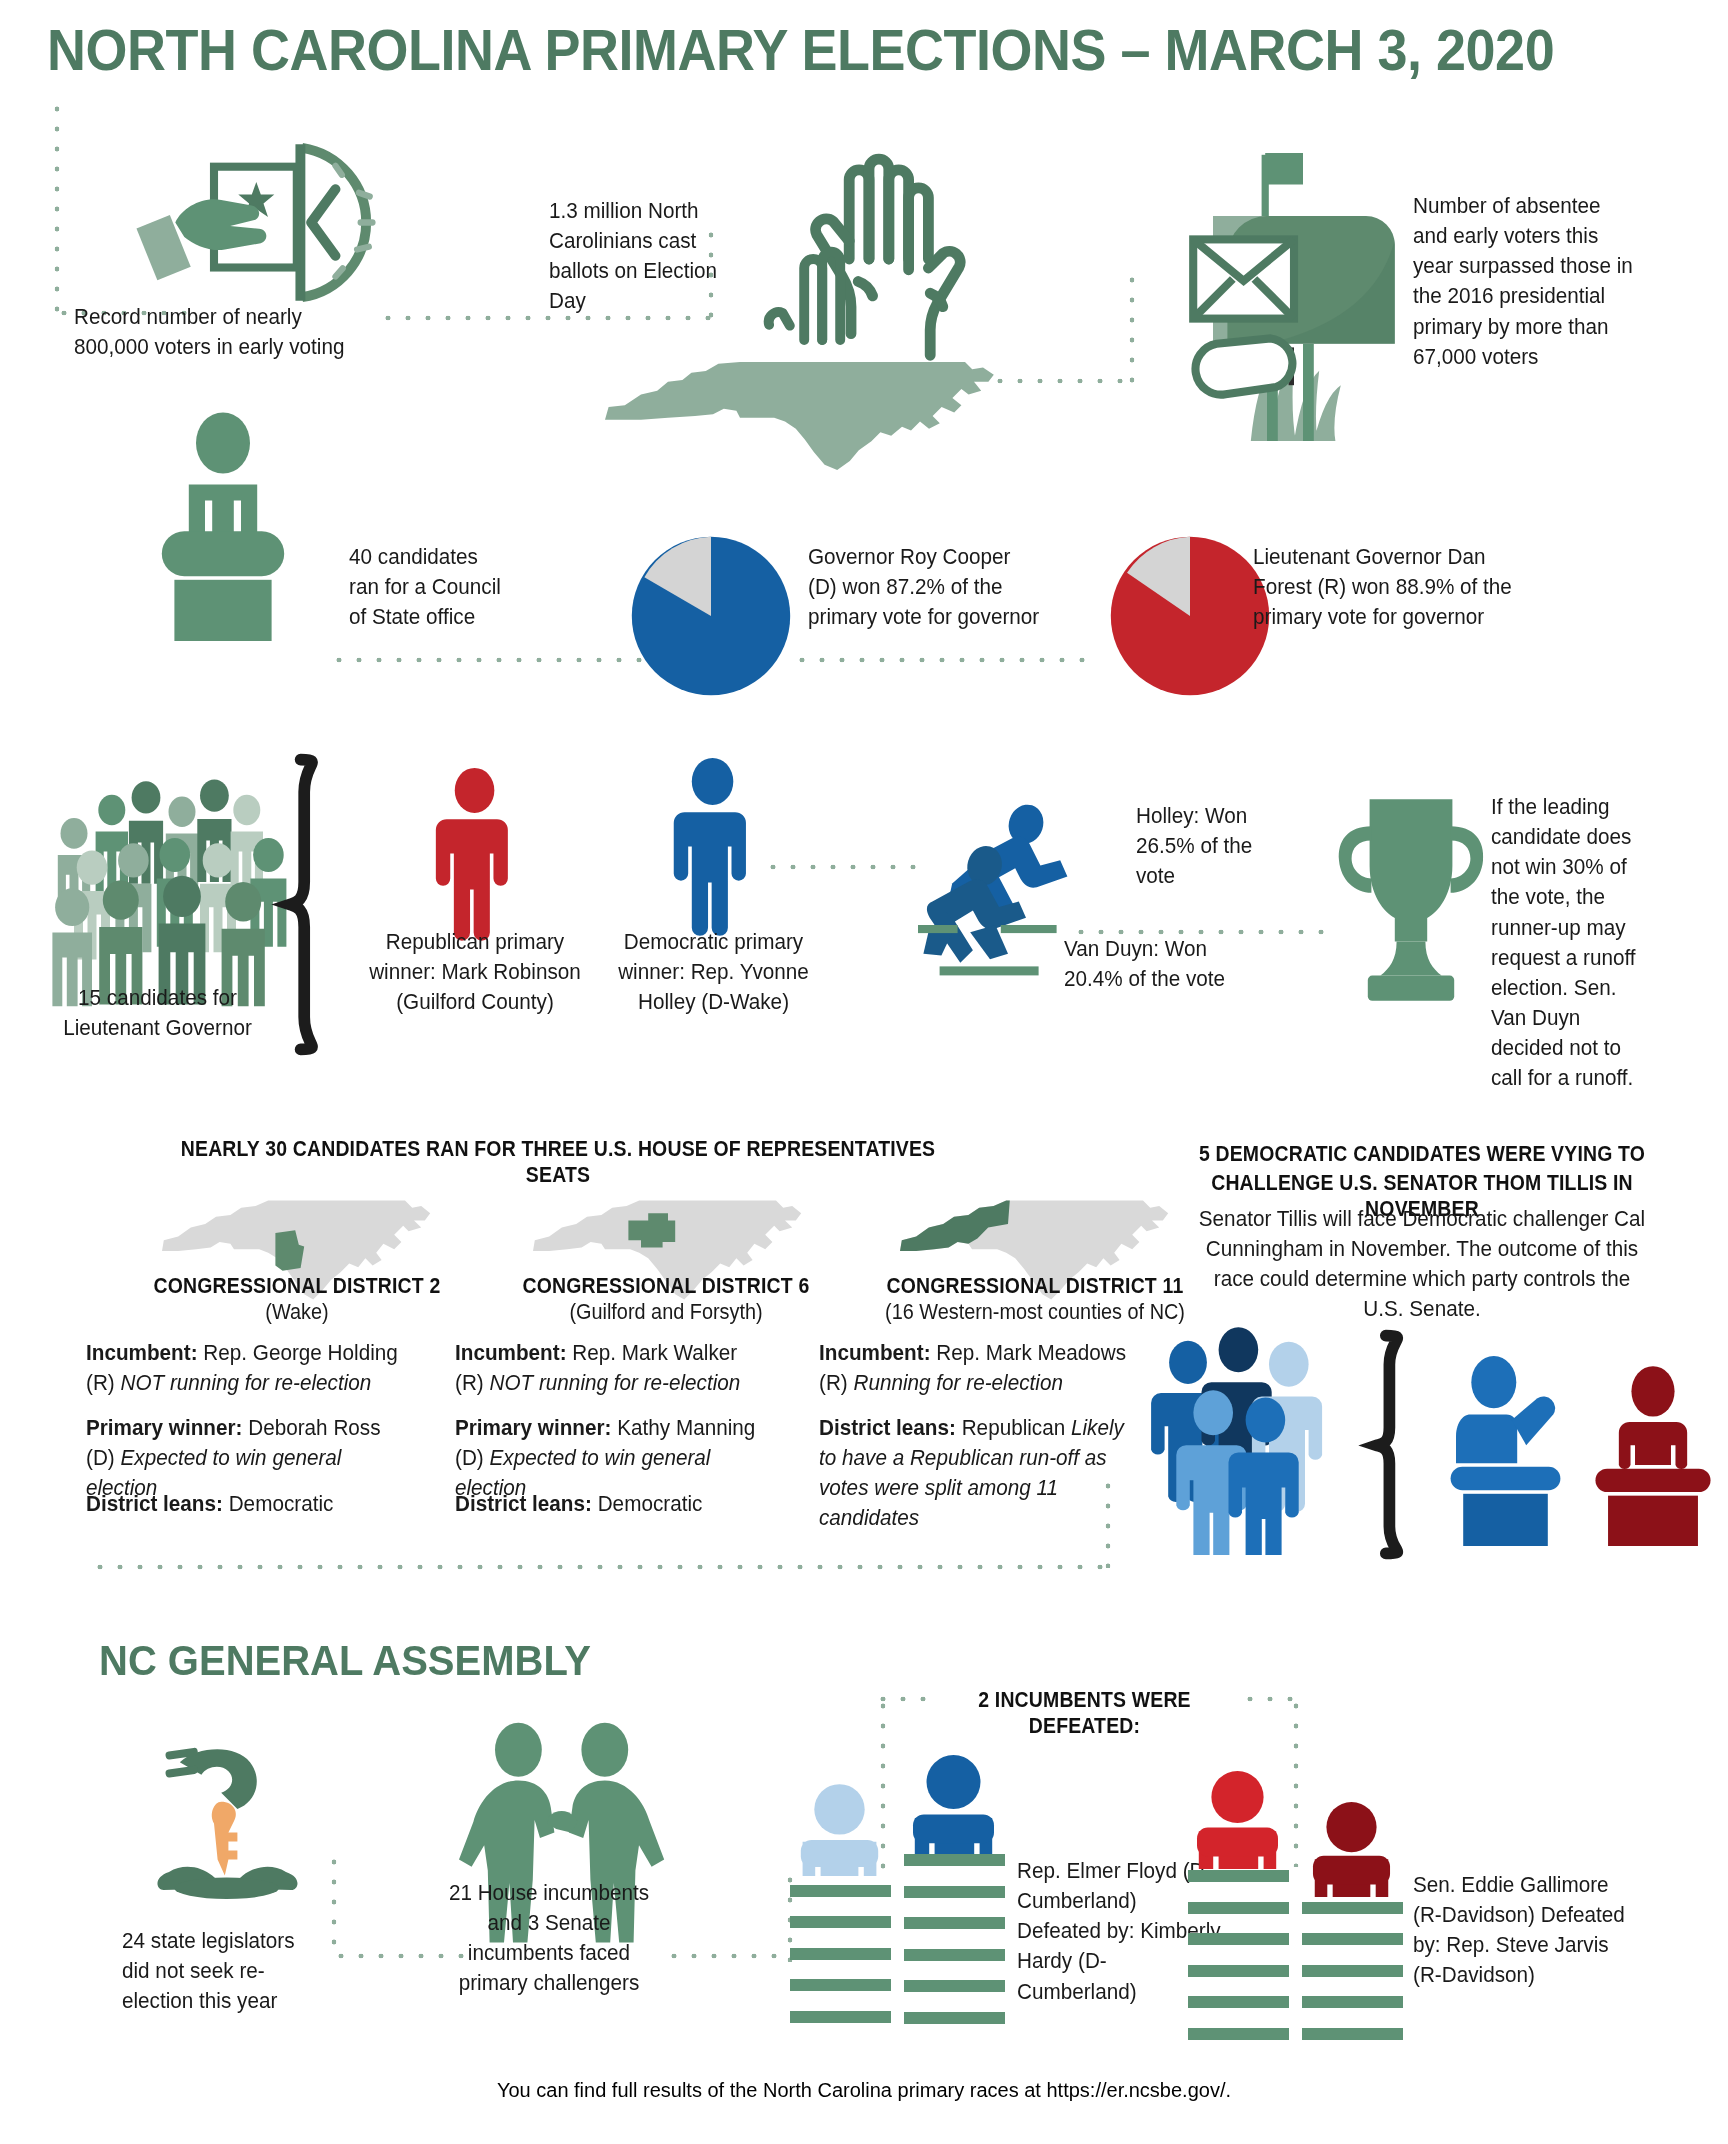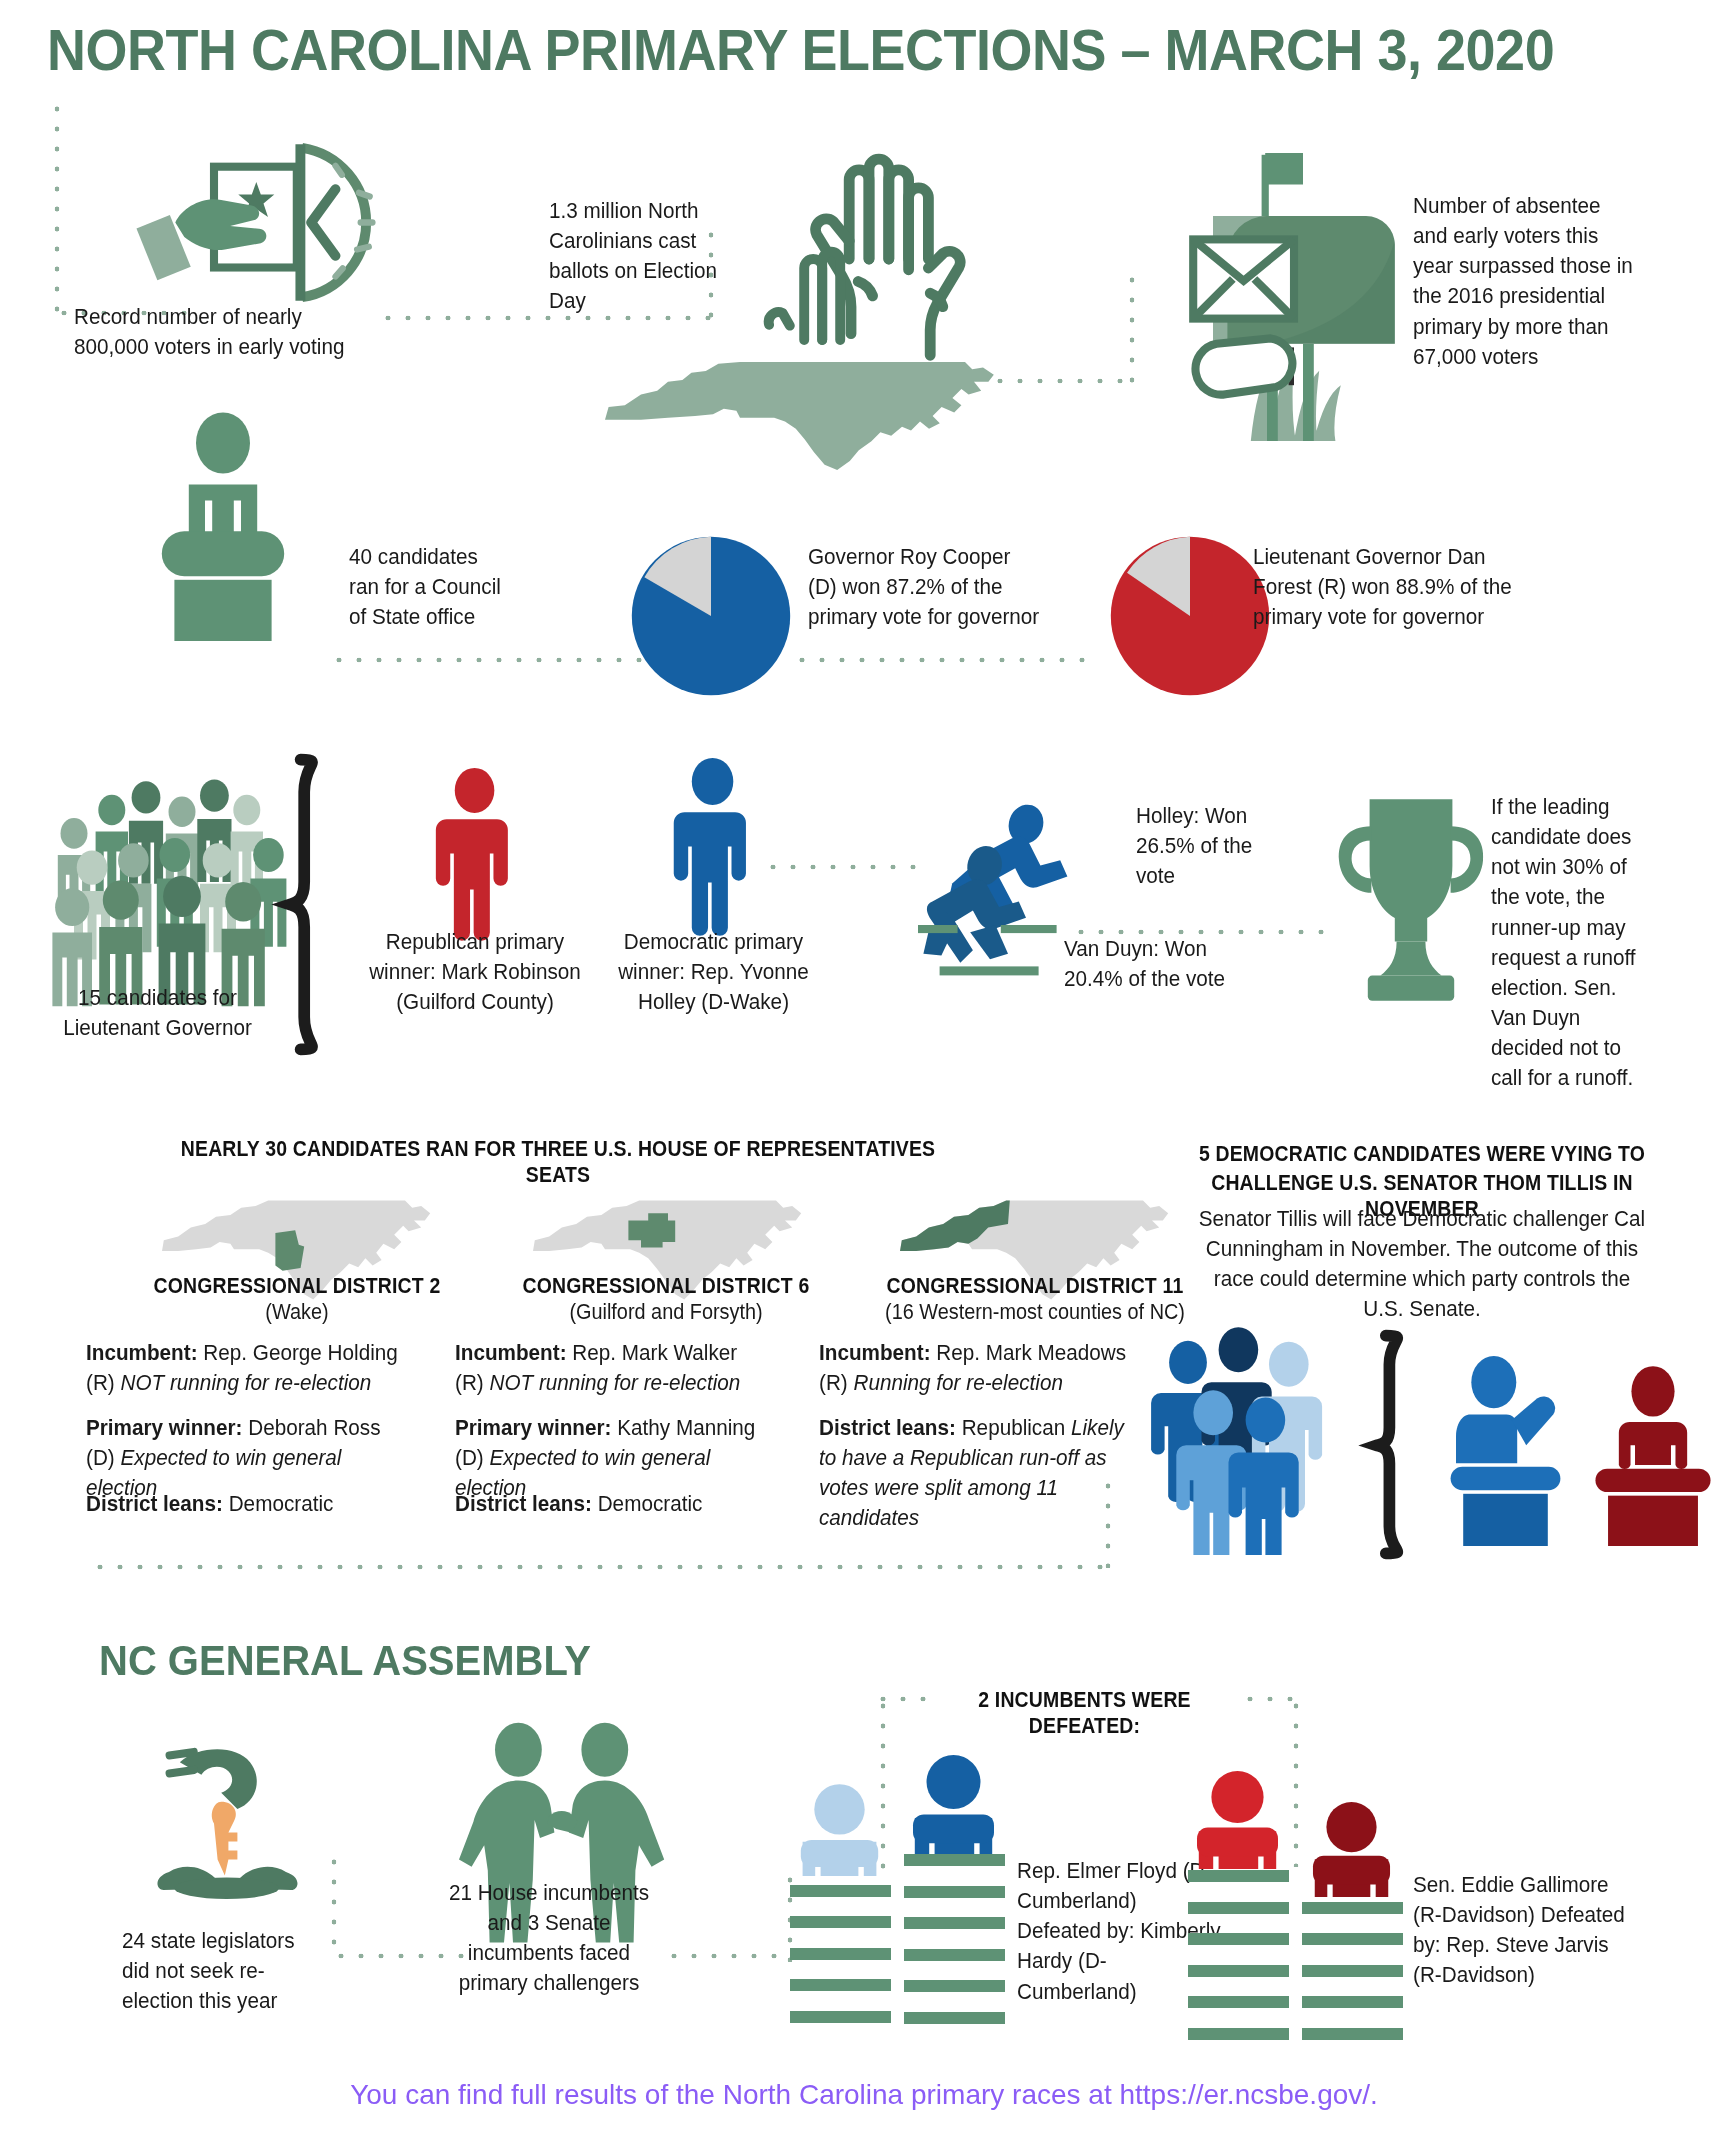--- a/index.html
+++ b/index.html
@@ -111,22 +111,22 @@
     background: #5e9275;
     height: 11.7px;
   }
 
   .footer {
     position: absolute;
     left: 0; right: 0;
     top: 2079px;
     text-align: center;
     font-family: "Liberation Sans Narrow","Liberation Sans", sans-serif;
-    font-size: 28px;
-    color: #8b5cf6;
+    font-size: 20px;
+    color: #000000;
   }
 
   svg { display: block; overflow: visible; }
 </style>
 </head>
 <body>
 
 <div class="title">NORTH CAROLINA PRIMARY ELECTIONS – MARCH 3, 2020</div>
 
 <div class="dots-v" style="left:54px; top:99px; height:216px;"></div>

